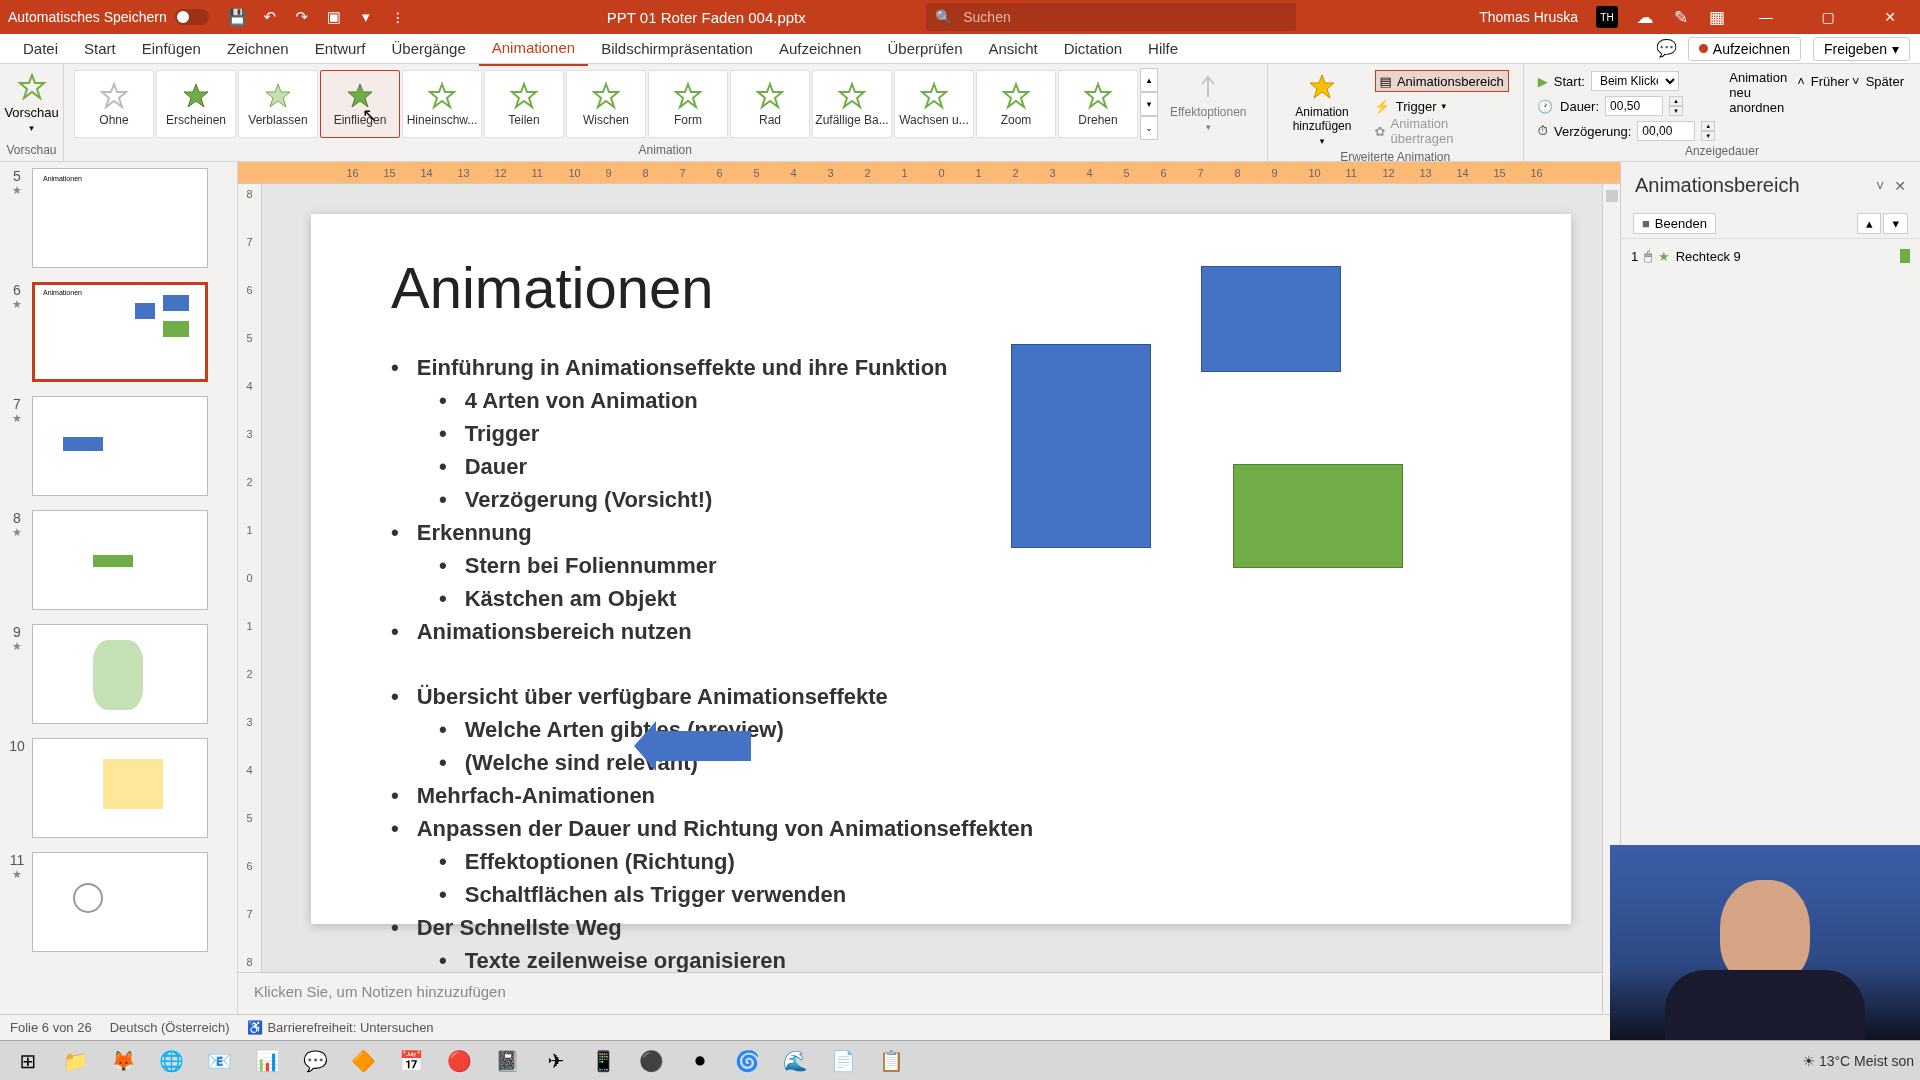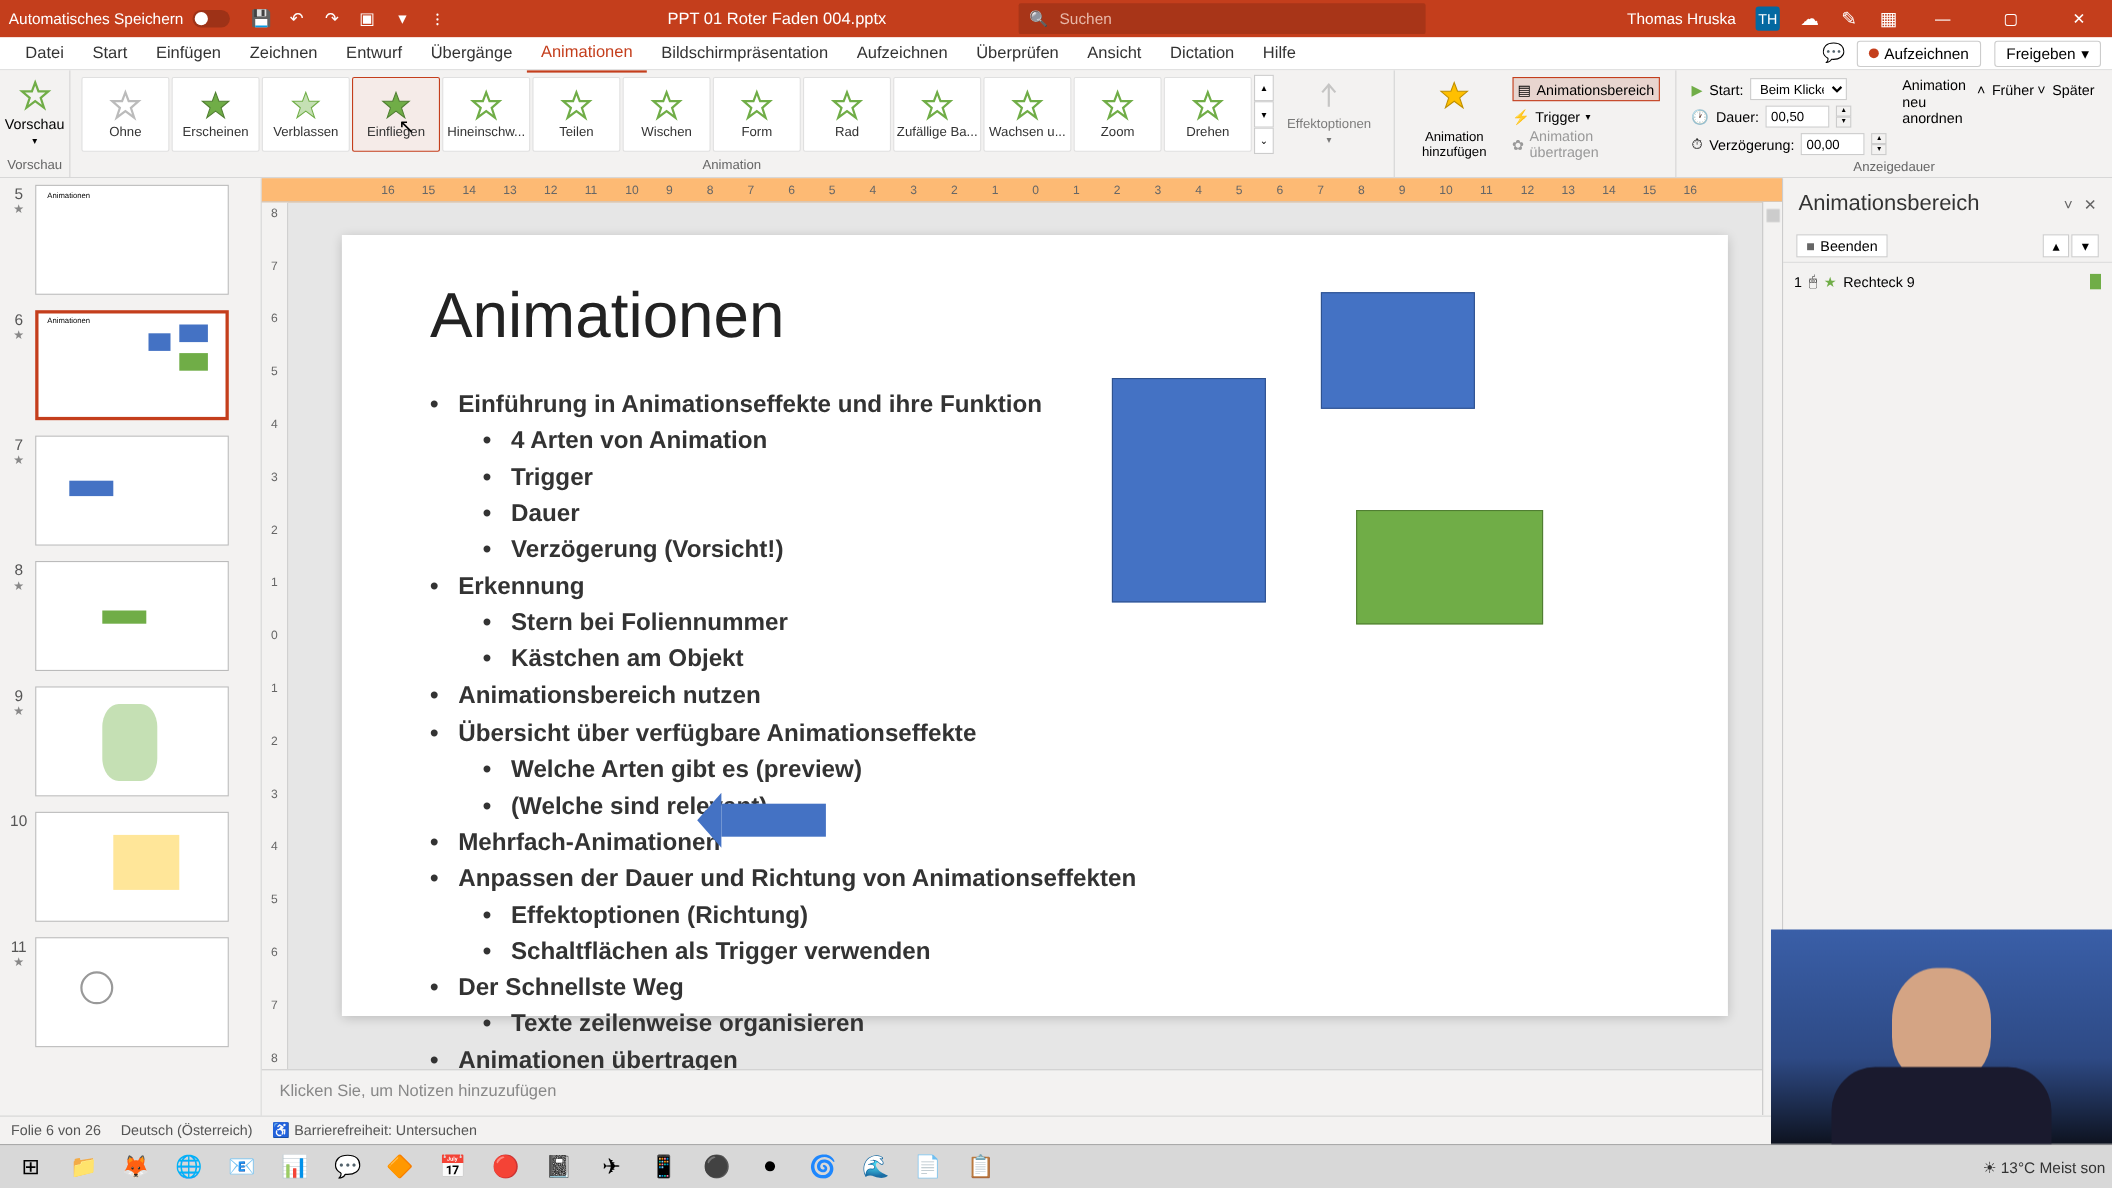--- a/index.html
+++ b/index.html
@@ -11,21 +11,21 @@
 .toggle { width: 34px; height: 16px; background: #9e3217; border-radius: 8px; position: relative; }
 .toggle::after { content: ""; position: absolute; width: 12px; height: 12px; background: #fff; border-radius: 50%; top: 2px; left: 2px; }
 .qat { display: flex; gap: 14px; margin-left: 20px; align-items: center; }
 .qat-icon { width: 18px; height: 18px; display: flex; align-items: center; justify-content: center; font-size: 15px; color: #fff; }
 .doc-title { flex: 0 0 auto; margin-left: 200px; font-size: 15px; }
 .search-box { margin-left: 120px; background: #a83518; width: 370px; height: 28px; display: flex; align-items: center; padding: 0 10px; border-radius: 2px; gap: 10px; }
 .search-box input { background: transparent; border: none; color: #fff; outline: none; font-size: 14px; width: 100%; }
 .search-box input::placeholder { color: #e8b8a8; }
 .titlebar-right { margin-left: auto; display: flex; align-items: center; gap: 18px; }
 .user-name { font-size: 14px; }
-.user-badge { width: 22px; height: 22px; background: #0369a1; border-radius: 3px; display: flex; align-items: center; justify-content: center; font-size: 13px; }
+.user-badge { width: 22px; height: 22px; background: #000000; border-radius: 3px; display: flex; align-items: center; justify-content: center; font-size: 10px; }
 .title-icon { width: 18px; height: 18px; display: flex; align-items: center; justify-content: center; font-size: 17px; }
 .win-btn { width: 44px; height: 34px; display: flex; align-items: center; justify-content: center; font-size: 14px; }
 
 
 .ribbon-tabs { height: 30px; background: #fff; border-bottom: 1px solid #d4d4d4; display: flex; align-items: center; padding: 0 10px; }
 .tab { padding: 16px 13px; height: 30px; display: flex; align-items: center; font-size: 15px; color: #333; cursor: pointer; }
 .tab.active { color: #c43e1c; border-bottom: 2px solid #c43e1c; }
 .tabs-right { margin-left: auto; display: flex; gap: 12px; align-items: center; }
 .tab-btn { padding: 3px 10px; border: 1px solid #ccc; border-radius: 3px; font-size: 14px; display: flex; align-items: center; gap: 5px; }
 .rec-dot { width: 9px; height: 9px; background: #c43e1c; border-radius: 50%; }
@@ -42,21 +42,21 @@
 .anim-item { width: 80px; height: 68px; display: flex; flex-direction: column; align-items: center; justify-content: center; gap: 2px; background: #fff; border: 1px solid #e0e0e0; border-radius: 2px; cursor: pointer; }
 .anim-item.hover { background: #f5ebe8; border-color: #c43e1c; }
 .anim-item svg { width: 30px; height: 30px; }
 .anim-item-label { font-size: 12px; color: #333; }
 .gallery-scroll { width: 18px; display: flex; flex-direction: column; }
 .gallery-scroll div { flex: 1; background: #fff; border: 1px solid #ccc; display: flex; align-items: center; justify-content: center; font-size: 9px; }
 
 .effect-opts { display: flex; flex-direction: column; align-items: center; padding: 4px 12px; gap: 3px; opacity: 0.5; }
 .effect-opts svg { width: 30px; height: 30px; }
 
-.add-anim { display: flex; flex-direction: column; align-items: center; padding: 4px 10px; gap: 15px; }
+.add-anim { display: flex; flex-direction: column; align-items: center; padding: 4px 10px; gap: 3px; }
 .add-anim svg { width: 30px; height: 30px; }
 
 .adv-col { display: flex; flex-direction: column; gap: 3px; padding: 2px 6px; font-size: 13px; }
 .adv-row { display: flex; align-items: center; gap: 5px; height: 22px; }
 .adv-row.active { background: #e8d5cf; border: 1px solid #c43e1c; padding: 0 4px; }
 .adv-row.disabled { color: #999; }
 
 .timing-col { display: flex; flex-direction: column; gap: 3px; padding: 2px 6px; font-size: 13px; }
 .timing-row { display: flex; align-items: center; gap: 6px; height: 22px; }
 .timing-input { width: 58px; height: 20px; border: 1px solid #ccc; padding: 0 4px; font-size: 12px; }
@@ -522,21 +522,21 @@
                 </ul>
               </li>
               <li><span>Erkennung</span>
                 <ul>
                   <li>Stern bei Foliennummer</li>
                   <li>Kästchen am Objekt</li>
                 </ul>
               </li>
               <li>Animationsbereich nutzen</li>
             </ul>
-            <ul style="margin-top:2px">
+            <ul style="margin-top:32px">
               <li><span>Übersicht über verfügbare Animationseffekte</span>
                 <ul>
                   <li>Welche Arten gibt es (preview)</li>
                   <li>(Welche sind relevant)</li>
                 </ul>
               </li>
               <li>Mehrfach-Animationen</li>
               <li><span>Anpassen der Dauer und Richtung von Animationseffekten</span>
                 <ul>
                   <li>Effektoptionen (Richtung)</li>

